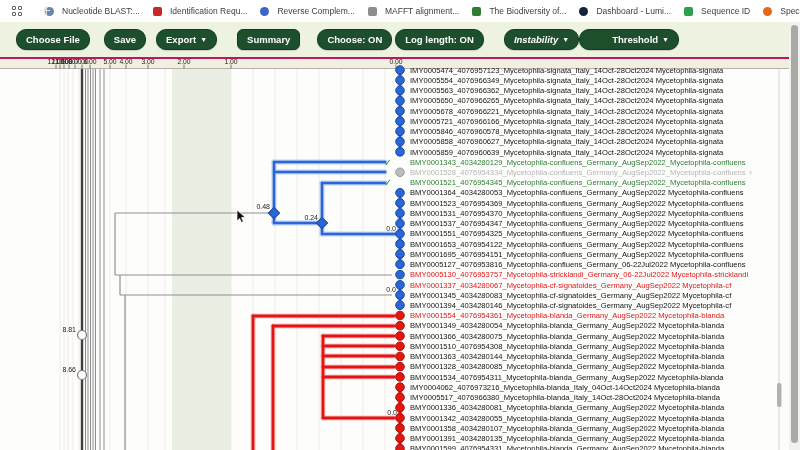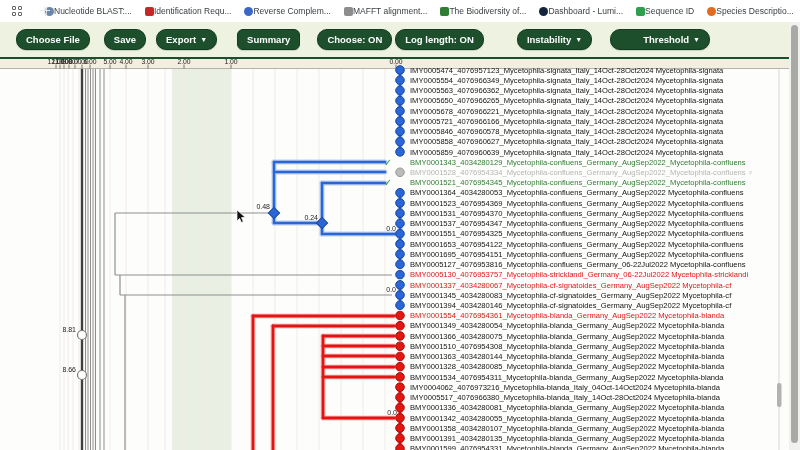--- a/index.html
+++ b/index.html
@@ -11,28 +11,28 @@
   .bmbar{position:absolute;left:0;top:0;width:800px;height:22px;background:#fff;
          border-bottom:1px solid #e3e3e3;display:flex;align-items:center;z-index:5;
          font-size:8.5px;color:#3c4043;}
   .bmbar .grid-ic{width:10px;height:10px;margin-left:12px;display:grid;
          grid-template-columns:4px 4px;grid-template-rows:4px 4px;gap:2px;}
   .bmbar .grid-ic span{border:1.2px solid #5f6368;border-radius:1px;display:block;}
   .bmbar .vdiv{width:1px;height:14px;background:#dadce0;margin:0 8px 0 9px;}
   .globe{width:12px;height:12px;border-radius:50%;background:#202124;position:relative;margin-right:6px;}
   .globe:before{content:"";position:absolute;left:4.5px;top:1px;width:3px;height:10px;border:1px solid #e8eaed;border-radius:50%;box-sizing:border-box;}
   .globe:after{content:"";position:absolute;left:1px;top:5px;width:10px;height:1px;background:#e8eaed;}
-  .bm-item{display:flex;align-items:center;gap:0;margin-right:13px;white-space:nowrap;cursor:pointer;}
+  .bm-item{display:flex;align-items:center;gap:8px;margin-right:13px;white-space:nowrap;cursor:pointer;}
   .favicon{width:9px;height:9px;flex:0 0 auto;}
   .fav-circle{border-radius:50%;}
   .fav-square{border-radius:2px;}
 
   
   .toolbar{position:absolute;left:0;top:22px;width:800px;height:35px;background:#edf2e1;
-           border-bottom:2px solid #14532d;display:flex;align-items:center;z-index:5;}
+           border-bottom:2px solid #be185d;display:flex;align-items:center;z-index:5;}
   .tb-btn{background:#1d4f2d;color:#fff;font-weight:bold;font-size:9.5px;
           font-family:"Liberation Sans","DejaVu Sans",sans-serif;
           border:1px solid #123b20;border-radius:10px;padding:4px 9px;white-space:nowrap;
           display:inline-flex;align-items:center;gap:4px;cursor:pointer;box-shadow:0 1px 1px rgba(0,0,0,.15);}
   .tb-btn .caret{font-size:7px;line-height:1;}
 
   
   .browser-scroll{position:absolute;right:0;top:22px;width:11px;height:428px;background:#f1f1ef;z-index:6;}
   .browser-thumb{position:absolute;left:2px;top:3px;width:7px;height:418px;background:#a9a9a6;border-radius:4px;}
 
@@ -306,25 +306,25 @@
         </button>
         <button class="tb-btn" style="margin-left: 20px; border-radius: 6px;">
           <span>Summary</span>
         </button>
         <button class="tb-btn" style="margin-left: 17px;">
           <span>Choose: ON</span>
         </button>
         <button class="tb-btn" style="margin-left: 3px;">
           <span>Log length: ON</span>
         </button>
-        <button class="tb-btn" style="margin-left: 33px;">
+        <button class="tb-btn" style="margin-left: 20px; font-style: italic;">
           <span>Instability</span>
           <span class="caret">▼</span>
         </button>
-        <button class="tb-btn" style="margin-left: 18px; padding-left: 32px;">
+        <button class="tb-btn" style="margin-left: 0; padding-left: 32px;">
           <span>Threshold</span>
           <span class="caret">▼</span>
         </button>
       </div>
 
   </div>
 
   <div class="browser-scroll">
     <div class="browser-thumb"></div>
   </div>

